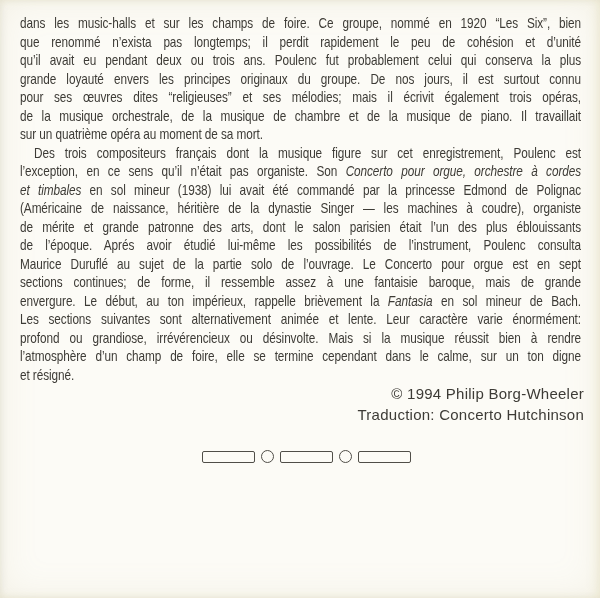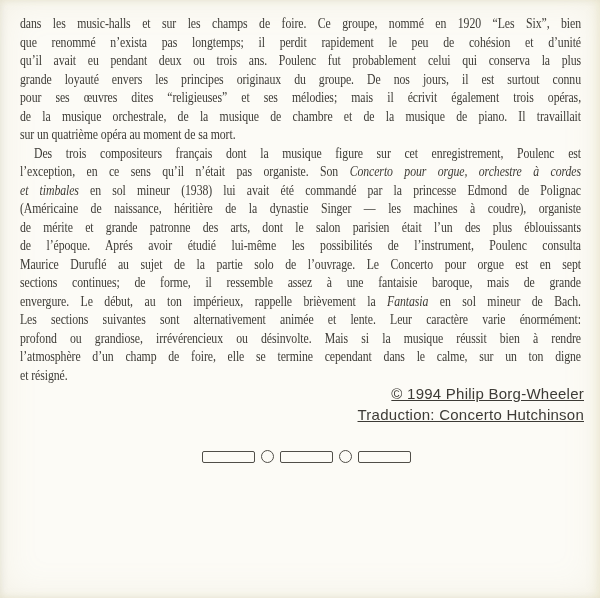--- a/index.html
+++ b/index.html
@@ -17,21 +17,20 @@
       inset 0 0 38px rgba(190,178,130,0.14),
       inset -4px 0 10px rgba(225,215,160,0.25),
       inset 2px 0 6px rgba(120,115,100,0.10);
     color:#3d3b36;
   }
   
   .body-text {
     position:absolute;
     left:20px; top:14px;
     width:561px;
-    font-family:Liberation Serif, serif;
   }
   .pline {
     width:680px;
     height:18.5px;
     line-height:18.5px;
     font-size:14.3px;
     letter-spacing:-0.1px;
     text-align:justify;
     text-align-last:justify;
     transform:scaleX(0.825);
@@ -49,21 +48,20 @@
   .it { font-style:italic; }
   
   .credits {
     position:absolute;
     right:16px; top:384px;
     text-align:right;
     font-size:15px;
     line-height:20.5px;
     letter-spacing:0.25px;
     color:#3d3b36;
-    text-decoration:underline;
   }
   
   .ornament {
     position:absolute;
     left:202px; top:450px;
     display:flex;
     align-items:center;
     gap:6px;
   }
   .orn-bar {

